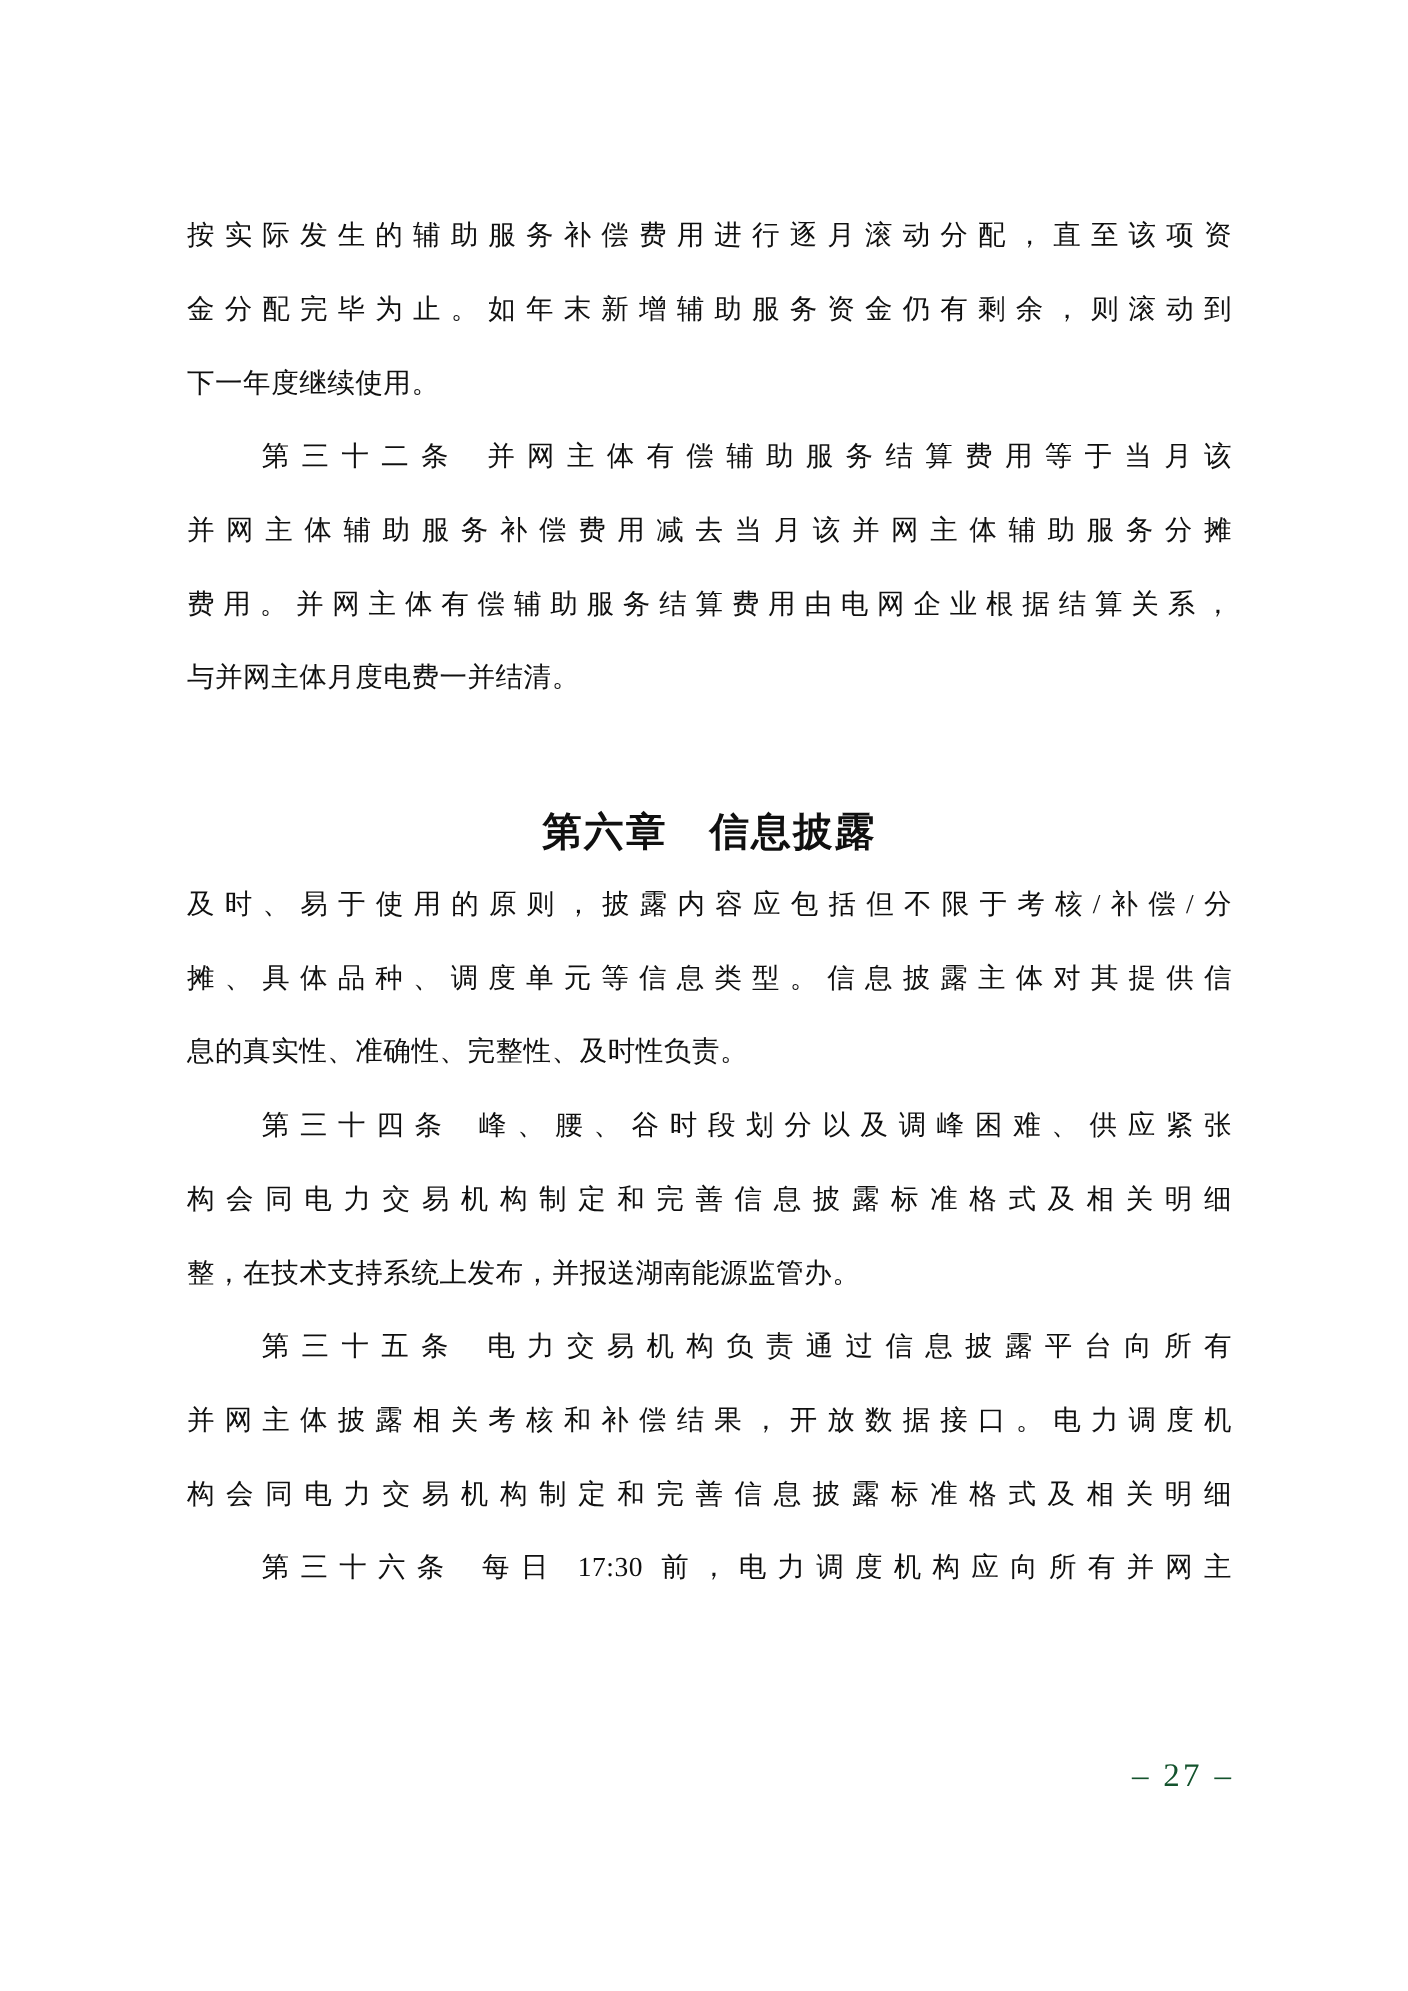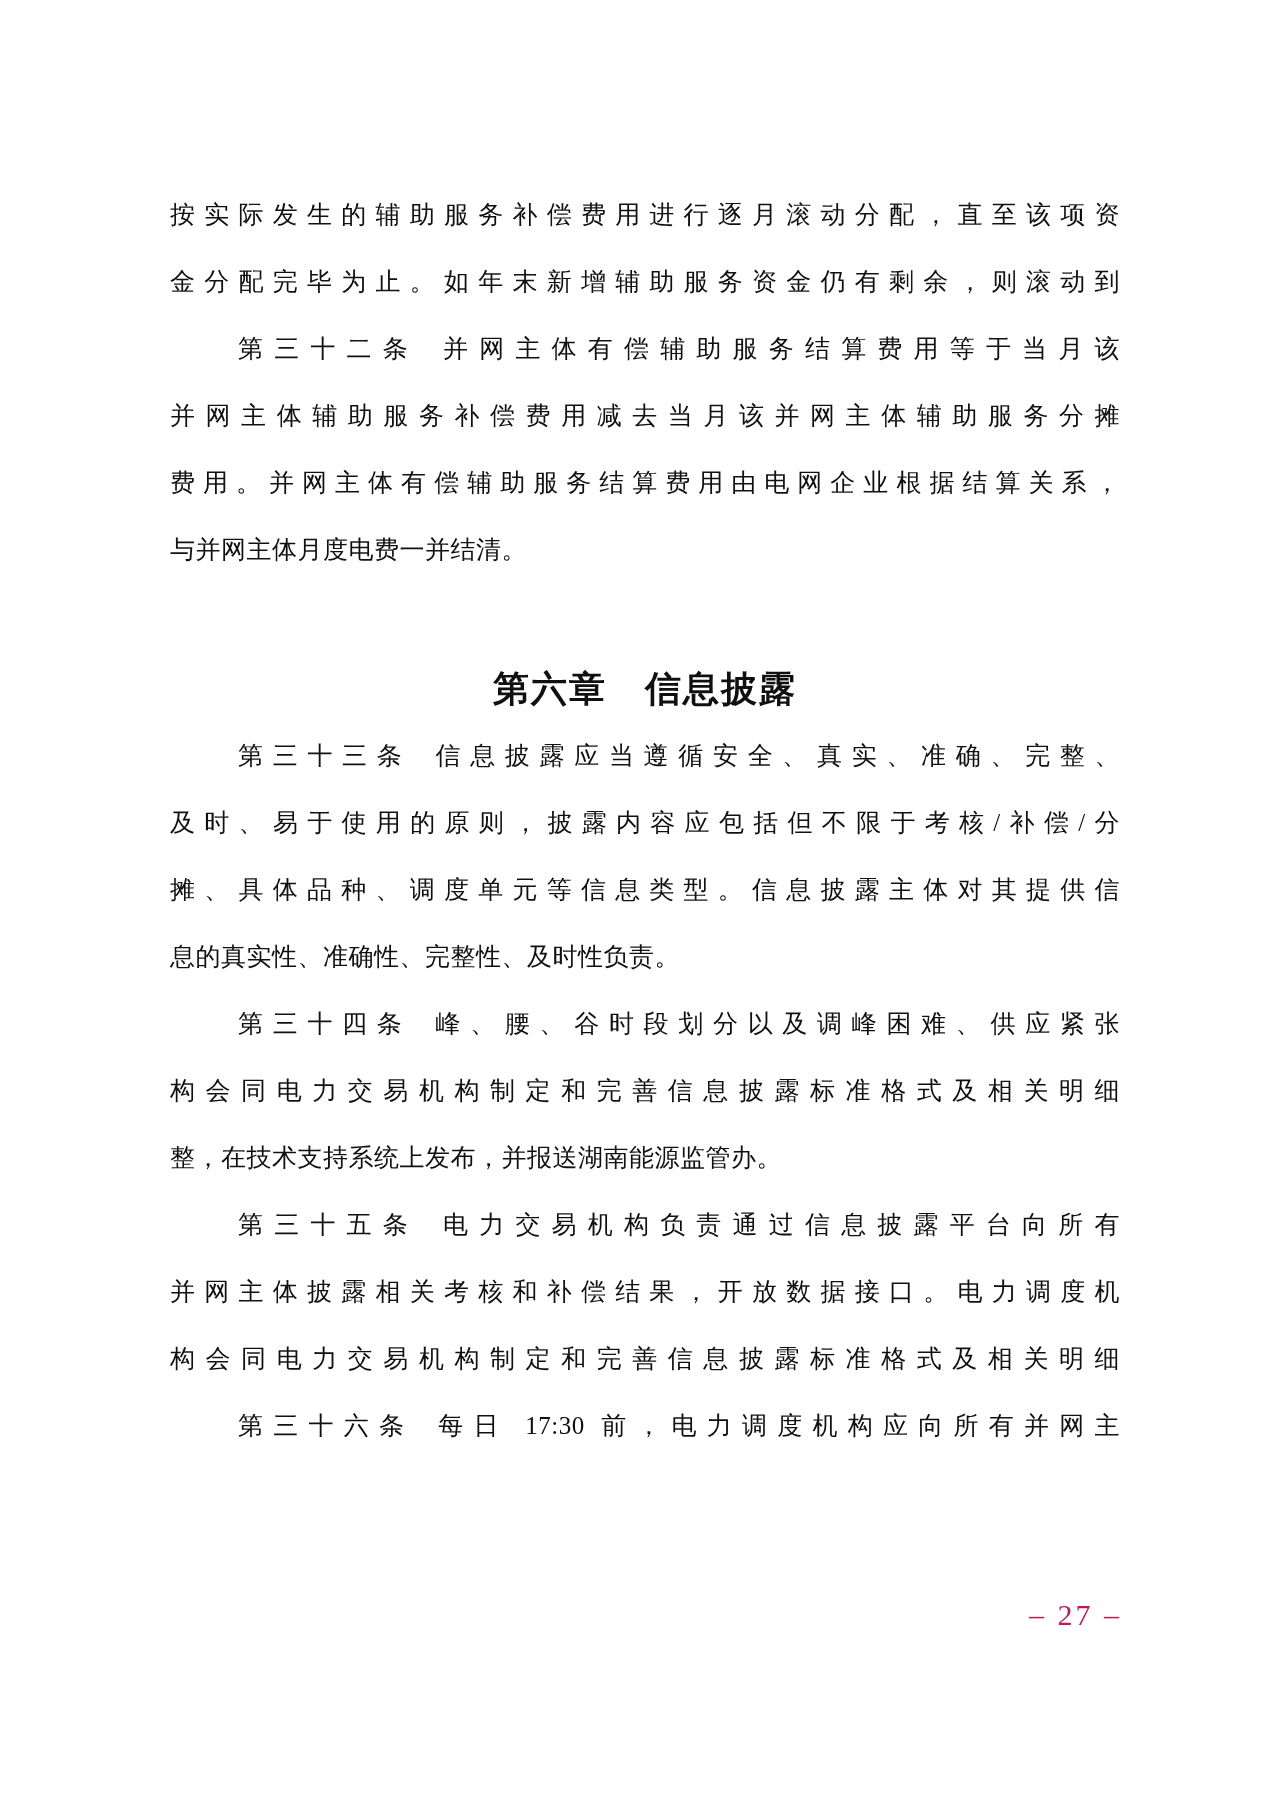--- a/index.html
+++ b/index.html
@@ -46,36 +46,36 @@
     font-weight: bold;
     font-size: 36px;
     letter-spacing: 2px;
   }
   .footer {
     position: absolute;
     right: 158px;
     top: 1598px;
     font-size: 30px;
     letter-spacing: 3px;
-    color: #be185d;
+    color: #14532d;
   }
 </style>
 </head>
 <body>
 
 <div class="page">
   <div class="content">
       <div class="line body stretch">按实际发生的辅助服务补偿费用进行逐月滚动分配，直至该项资</div>
       <div class="line body stretch">金分配完毕为止。如年末新增辅助服务资金仍有剩余，则滚动到</div>
+      <div class="line body">下一年度继续使用。</div>
       <div class="line body indent stretch"><span class="term">第三十二条</span><span>并网主体有偿辅助服务结算费用等于当月该</span></div>
       <div class="line body stretch">并网主体辅助服务补偿费用减去当月该并网主体辅助服务分摊</div>
       <div class="line body stretch">费用。并网主体有偿辅助服务结算费用由电网企业根据结算关系，</div>
       <div class="line body">与并网主体月度电费一并结清。</div>
       <div class="line chapter">第六章　信息披露</div>
-      <div class="line body indent stretch"><span class="term">第三十三条</span><span>信息披露应当遵循安全、真实、准确、完整、</span></div>
       <div class="line body stretch">及时、易于使用的原则，披露内容应包括但不限于考核/补偿/分</div>
       <div class="line body stretch">摊、具体品种、调度单元等信息类型。信息披露主体对其提供信</div>
       <div class="line body">息的真实性、准确性、完整性、及时性负责。</div>
       <div class="line body indent stretch"><span class="term">第三十四条</span><span>峰、腰、谷时段划分以及调峰困难、供应紧张</span></div>
       <div class="line body stretch">构会同电力交易机构制定和完善信息披露标准格式及相关明细</div>
       <div class="line body">整，在技术支持系统上发布，并报送湖南能源监管办。</div>
       <div class="line body indent stretch"><span class="term">第三十五条</span><span>电力交易机构负责通过信息披露平台向所有</span></div>
       <div class="line body stretch">并网主体披露相关考核和补偿结果，开放数据接口。电力调度机</div>
       <div class="line body stretch">构会同电力交易机构制定和完善信息披露标准格式及相关明细</div>
       <div class="line body indent stretch"><span class="term">第三十六条</span><span>每日 17:30 前，电力调度机构应向所有并网主</span></div>

